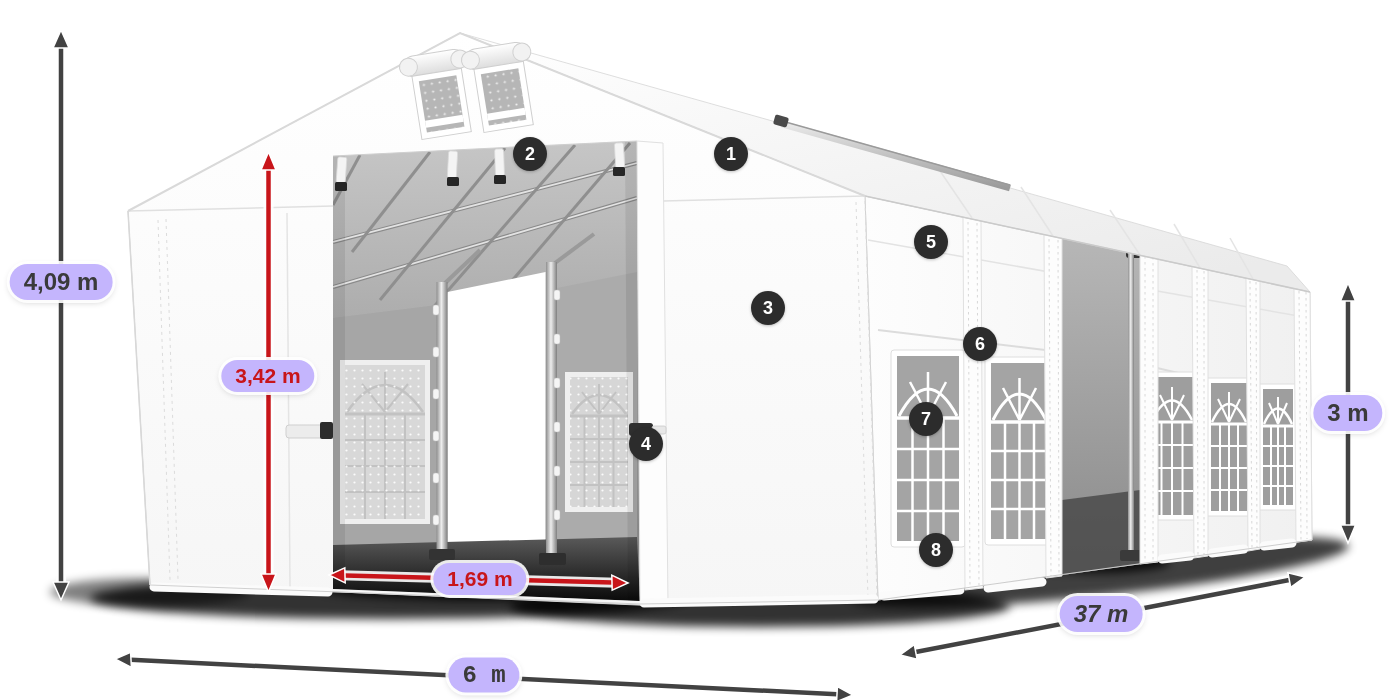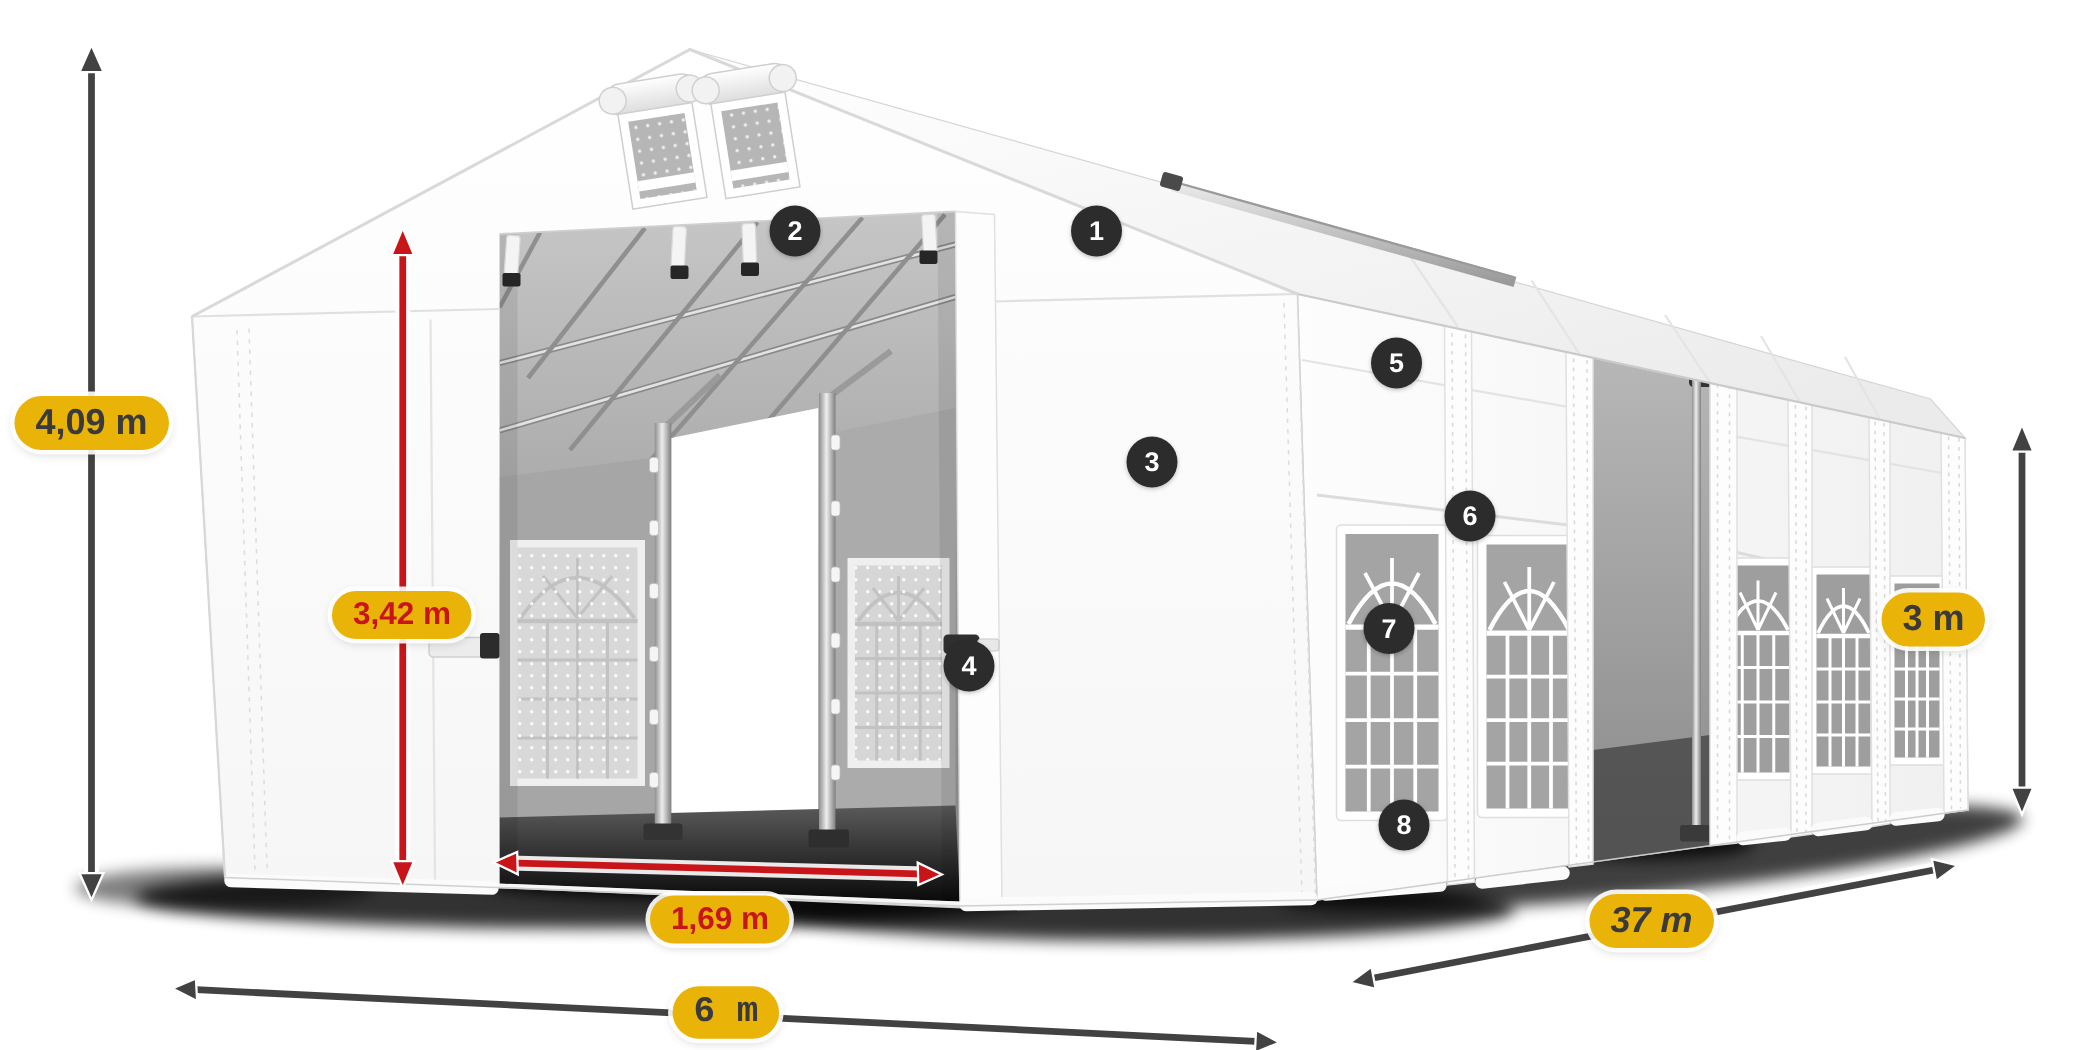--- a/index.html
+++ b/index.html
@@ -3,26 +3,26 @@
 <meta charset="utf-8">
 <style>
   html,body{margin:0;padding:0;background:#ffffff;}
   .stage{
     position:relative;width:1400px;height:700px;overflow:hidden;
     background:#ffffff;font-family:"Liberation Sans", sans-serif;
   }
   .stage svg{position:absolute;left:0;top:0;}
   .dim-label{
     position:absolute;transform:translate(-50%,-50%);
-    background:#eab308;border-radius:18px;
+    background:#c4b5fd;border-radius:18px;
     padding:4px 14px;font-weight:bold;white-space:nowrap;
     box-shadow:0 0 0 3px rgba(255,255,255,0.9), 0 2px 7px rgba(0,0,0,0.22);
   }
   .dim-dark{color:#3a3a3a;font-size:24px;}
-  .dim-red{color:#c8151a;font-size:21px;margin-top:34px;}
+  .dim-red{color:#c8151a;font-size:21px;}
   .badge{
     position:absolute;width:34px;height:34px;border-radius:50%;
     background:#2c2c2c;color:#ffffff;font-size:18px;font-weight:bold;
     line-height:34px;text-align:center;transform:translate(-50%,-50%);
     box-shadow:0 1px 3px rgba(0,0,0,0.25);
   }
 </style>
 </head>
 <body>
 
@@ -400,21 +400,21 @@
       <polygon points="1348,543 1340.5,525 1355.5,525" fill="#424242" stroke="#ffffff" stroke-width="1.5"></polygon>
     </g>
   </g>
 </svg>
 
 <div class="dim-label dim-dark" style="left:61px;top:282px;">4,09 m</div>
 <div class="dim-label dim-red" style="left:268px;top:376px;">3,42 m</div>
 <div class="dim-label dim-red" style="left:480px;top:579px;">1,69 m</div>
 <div class="dim-label dim-dark" style="left:484px;top:675px;font-family:Liberation Mono, monospace;">6 m</div>
 <div class="dim-label dim-dark" style="left:1101px;top:614px;font-style:italic;">37 m</div>
-<div class="dim-label dim-dark" style="left:1289px;top:413px;">3 m</div>
+<div class="dim-label dim-dark" style="left:1348px;top:413px;">3 m</div>
 
 <div class="badge" style="left:731px;top:154px;">1</div>
 <div class="badge" style="left:530px;top:154px;">2</div>
 <div class="badge" style="left:768px;top:308px;">3</div>
 <div class="badge" style="left:646px;top:444px;">4</div>
 <div class="badge" style="left:931px;top:242px;">5</div>
 <div class="badge" style="left:980px;top:344px;">6</div>
 <div class="badge" style="left:926px;top:419px;">7</div>
 <div class="badge" style="left:936px;top:550px;">8</div>
 

